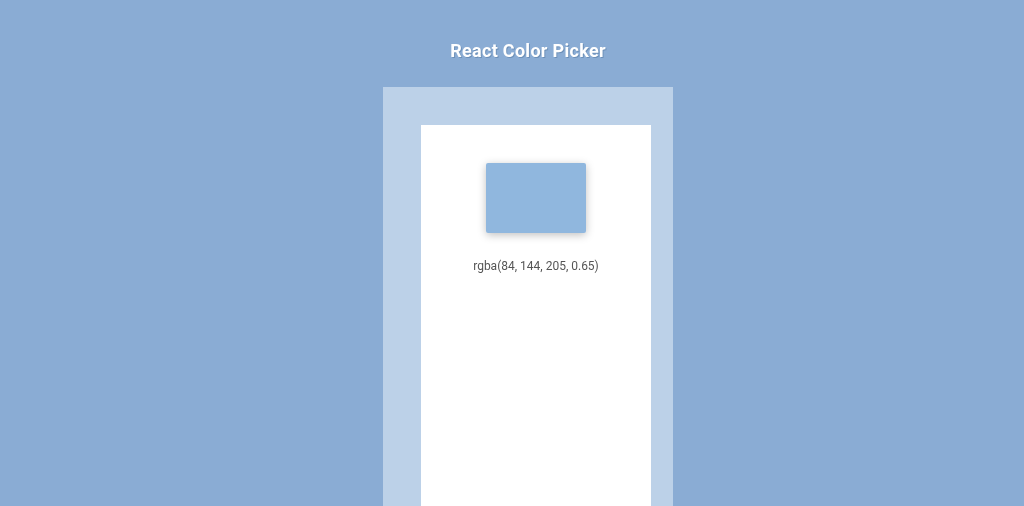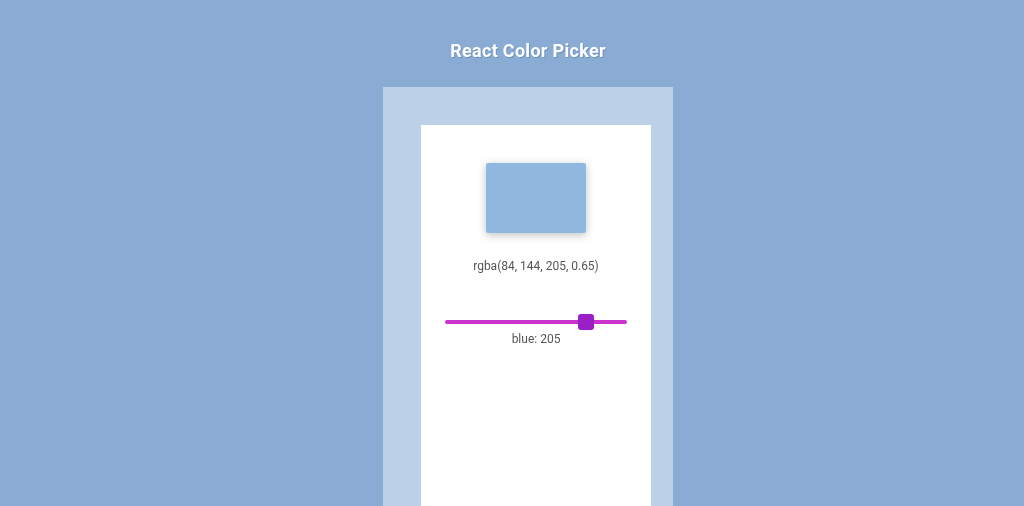--- a/index.html
+++ b/index.html
@@ -99,20 +99,16 @@
 
 <div class="outer">
   <div class="card">
 
     <div class="swatch" style="background: rgba(84, 144, 205, 0.65);"></div>
 
     <div class="rgba-string">rgba(84, 144, 205, 0.65)</div>
 
 
 
-    <div class="slider-block">
-      <input type="range" class="slider" value="205" min="0" max="255" style="">
-      <span class="slider-label">blue: 205</span>
-    </div>
 
 
   </div>
 </div>
 
 </body></html>

